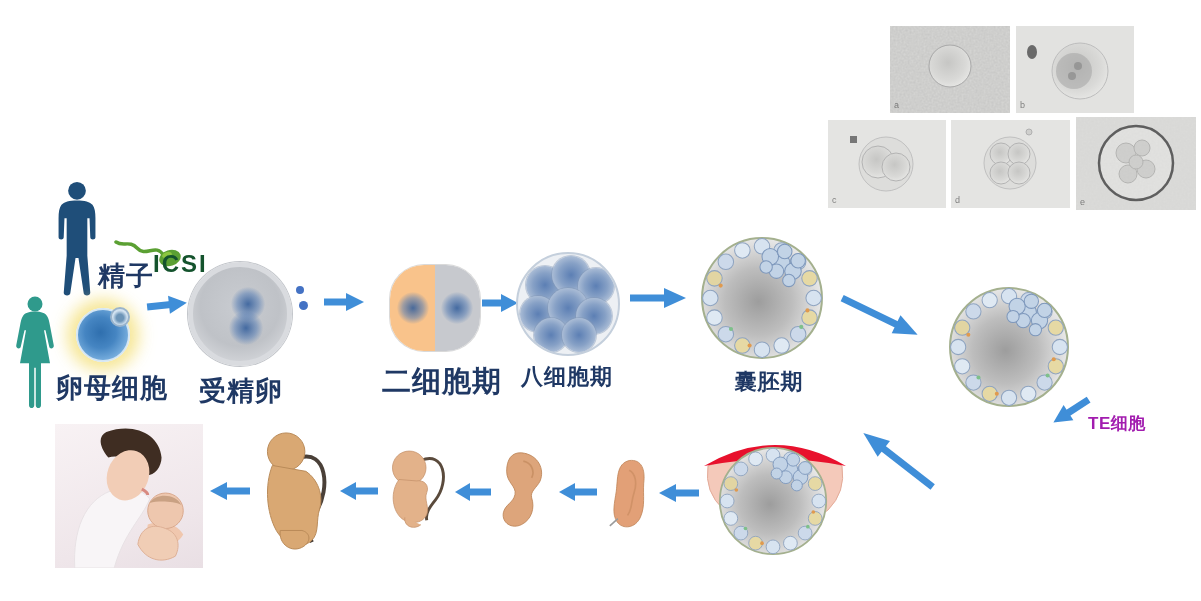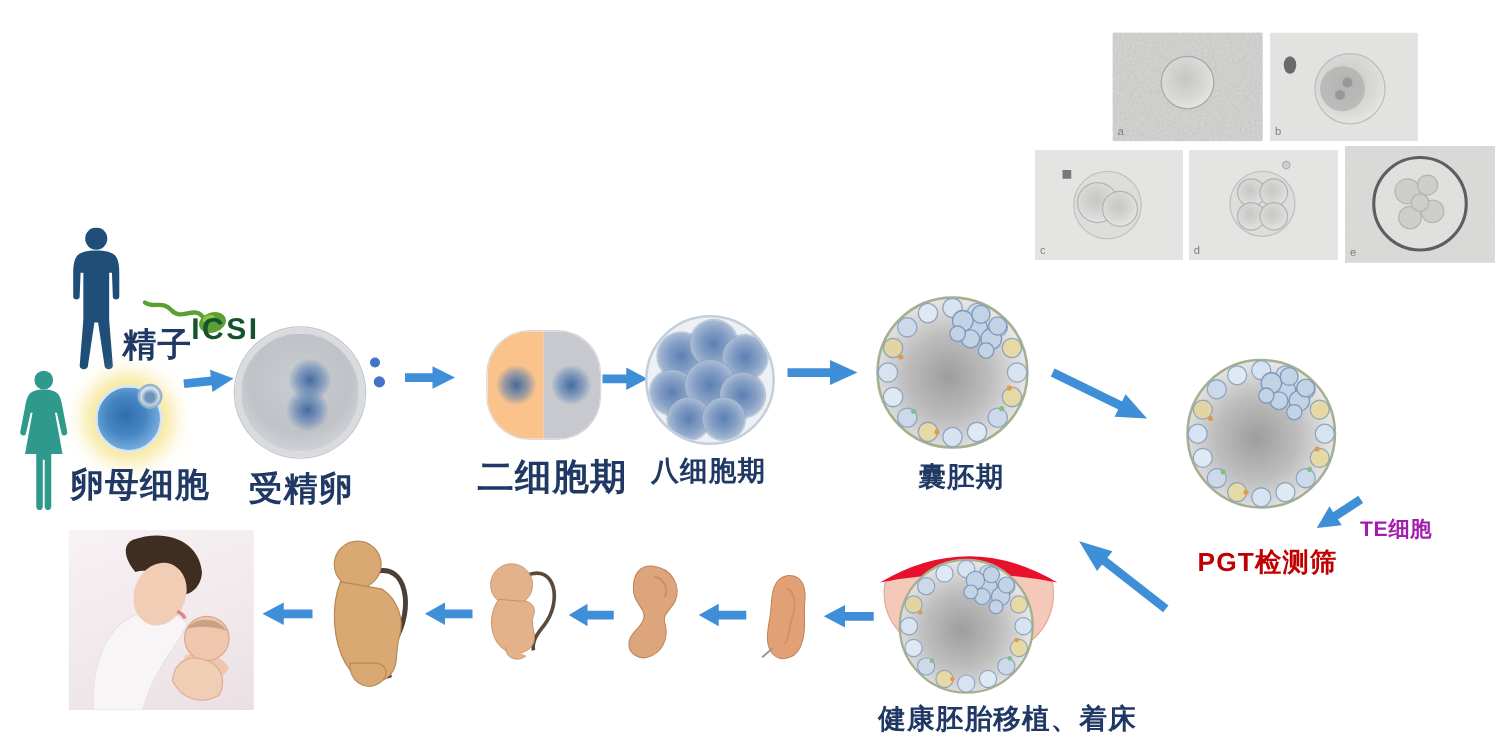--- a/index.html
+++ b/index.html
@@ -245,38 +245,36 @@
 
   <svg class="abs" style="left:948px;top:286px;" width="122" height="122" viewBox="0 0 120 120">
     <use href="#blastsym"></use>
   </svg>
   <svg class="arrow" style="left:1048px;top:400px;transform:rotate(-33deg);" width="46" height="22" viewBox="0 0 46 22">
     <path d="M44,11 H18" stroke="#3f8ed8" stroke-width="7"></path>
       <polygon points="20,2 2,11 20,20" fill="#3f8ed8"></polygon>
   </svg>
   <div class="te" style="left:1088px;top:412px;">TE细胞</div>
   <div class="pgt" style="left:938px;top:438px;width:152px;">
-    <div>PGT检测筛</div>
   </div>
 
   <svg class="arrow" style="left:852px;top:448px;transform:rotate(38deg);" width="92" height="24" viewBox="0 0 92 24">
     <path d="M90,12 H26" stroke="#3f8ed8" stroke-width="7"></path>
       <polygon points="28,2 2,12 28,22" fill="#3f8ed8"></polygon>
   </svg>
 
   <div class="implant">
     <svg class="abs" style="left:0;top:0;" width="162" height="110" viewBox="0 0 162 110">
       <path d="M14,42 Q81,12 148,42 Q152,68 134,86 Q113,104 81,106 Q49,104 30,86 Q10,68 14,42 Z" fill="#f4c9ba" stroke="#e3ab99" stroke-width="1"></path>
       <path d="M10,42 Q81,0 152,42 Q81,28 10,42 Z" fill="#e8112d"></path>
     </svg>
     <svg class="abs" style="left:24px;top:22px;" width="110" height="110" viewBox="0 0 120 120">
       <use href="#blastsym"></use>
     </svg>
   </div>
-  <div class="lbl" style="left:690px;top:560px;width:232px;font-size:22px;">健康胚胎移植、着床</div>
 
   <svg class="arrow" style="left:657px;top:482px;" width="44" height="22" viewBox="0 0 44 22">
     <path d="M42,11 H17" stroke="#3f8ed8" stroke-width="7"></path>
       <polygon points="19,2 2,11 19,20" fill="#3f8ed8"></polygon>
   </svg>
 
   <svg class="abs" style="left:605px;top:452px;" width="50" height="84" viewBox="0 0 62 95">
     <path d="M30,6 C46,4 50,18 48,34 C47,50 50,62 44,76 C38,90 22,92 15,82 C8,72 12,58 14,44 C16,28 14,10 30,6 Z" fill="#e2a077" stroke="#c08457"></path>
     <path d="M30,18 C38,22 40,34 36,46 C32,58 34,66 28,74" stroke="#c08457" stroke-width="2" fill="none" opacity="0.5"></path>
     <path d="M16,78 L6,87" stroke="#9a9a9a" stroke-width="2"></path>

